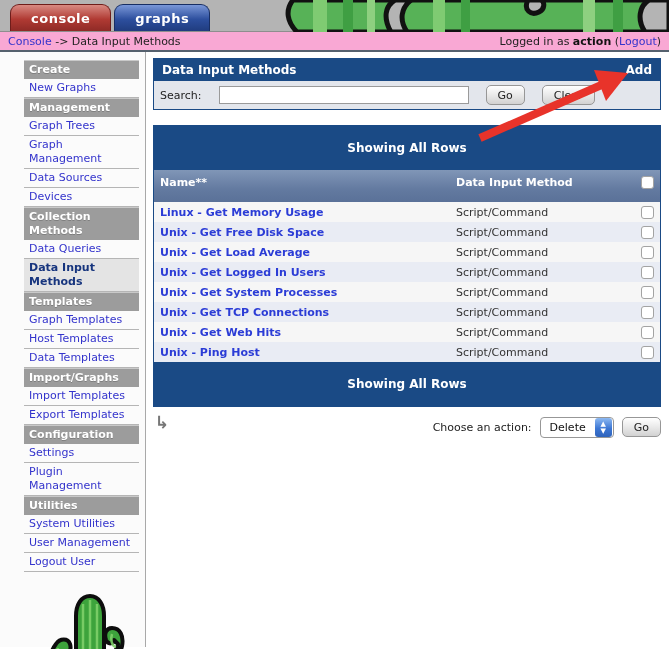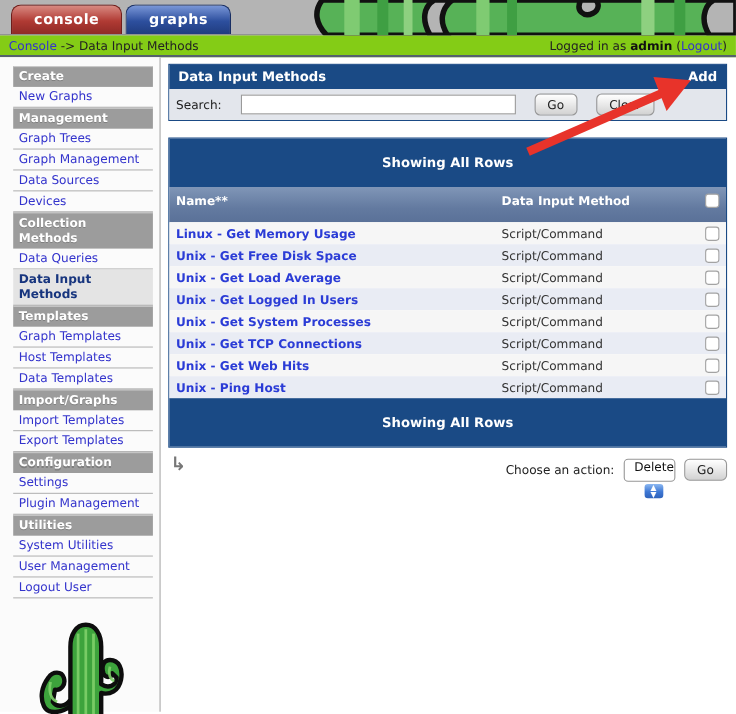--- a/index.html
+++ b/index.html
@@ -14,28 +14,28 @@
   .banner-art { position:absolute; right:0; top:0; height:32px; }
   .tabs { position:absolute; left:10px; bottom:0; display:flex; gap:3px; z-index:3; }
   .tab {
     height:27px; padding:0 20px; border-radius:9px 9px 0 0; color:#fff; font-weight:bold;
     font-size:13px; display:flex; align-items:center; cursor:pointer; letter-spacing:.5px;
   }
   .tab-console { background:linear-gradient(#d98a82,#b03a33 55%,#8f2a26); border:1px solid #6f1d1a; border-bottom:none; }
   .tab-graphs  { background:linear-gradient(#7a97d8,#2d4f9e 55%,#203c7f); border:1px solid #182e63; border-bottom:none; }
   
   .crumb-bar {
-    height:20px; background:#84cc16; border-bottom:2px solid #55616e;
+    height:20px; background:#f9a8d4; border-bottom:2px solid #55616e;
     display:flex; justify-content:space-between; align-items:center; padding:0 8px;
   }
   .crumb a, .login a { color:#3333cc; text-decoration:none; cursor:pointer; }
   .login b { color:#111; }
   
   .layout { display:flex; height:595px; }
-  .sidebar { width:146px; border-right:1px solid #a9a9a9; background:#fbfbfb; padding:8px 6px 0 12px; }
+  .sidebar { width:146px; border-right:1px solid #a9a9a9; background:#fbfbfb; padding:8px 6px 0 24px; }
   .sb-header {
     background:#9c9c9c; color:#fff; font-weight:bold; padding:2px 5px; line-height:14px;
     border-top:1px solid #c9c9c9; text-shadow:0 1px 0 #7f7f7f;
   }
   .sb-item {
     padding:2px 5px; line-height:14px; color:#3333cc; border-bottom:1px solid #b5b5b5; cursor:pointer;
   }
   .sb-item.active { font-weight:bold; color:#17357e; background:#e4e4e4; }
   .cactus-wrap { margin:14px 0 0 10px; }
   
@@ -66,21 +66,21 @@
   .t-row.odd  { background:#f6f6f6; }
   .t-row.even { background:#e9ecf4; }
   .row-name { width:296px; color:#2b3cd6; font-weight:bold; cursor:pointer; }
   .row-method { flex:1; color:#333; }
   .cb { width:13px; height:13px; background:#fff; border:1px solid #a3a3a3; border-radius:3px; display:inline-block; cursor:pointer; }
   .action-row { position:relative; margin-top:7px; height:26px; display:flex; justify-content:flex-end; align-items:center; gap:8px; }
   .return-icon { position:absolute; left:2px; top:-2px; color:#777; font-size:17px; font-weight:bold; }
   .action-label { color:#222; }
   .mac-select {
     display:flex; align-items:center; border:1px solid #979797; border-radius:4px; background:#fff;
-    height:21px; padding-left:9px; gap:9px; cursor:pointer;flex-direction:column;
+    height:21px; padding-left:9px; gap:9px; cursor:pointer;
   }
   .mac-select .sel-value { color:#111; }
   .stepper {
     width:17px; height:19px; margin:0 1px 0 0; border-radius:3px;
     background:linear-gradient(#8db9f2,#3d77d4 55%,#2f63bb);
     display:flex; flex-direction:column; align-items:center; justify-content:center; gap:1px;
   }
   .stepper span { color:#fff; font-size:7px; line-height:6px; }
   .arrow-overlay { position:absolute; left:0; top:0; width:516px; height:160px; pointer-events:none; z-index:6; }
 </style>
@@ -108,21 +108,21 @@
 </div>
 
 <div class="crumb-bar">
   <div class="crumb">
     <a>Console</a>
     <span>-&gt;</span>
     <span>Data Input Methods</span>
   </div>
   <div class="login">
     <span>Logged in as</span>
-    <b>admin</b>
+    <b>action</b>
     <span>(</span><a>Logout</a><span>)</span>
   </div>
 </div>
 
 <div class="layout">
 
   <div class="sidebar">
     <div>
         <div class="sb-header">Create</div>
         <div class="sb-item">New Graphs</div>

